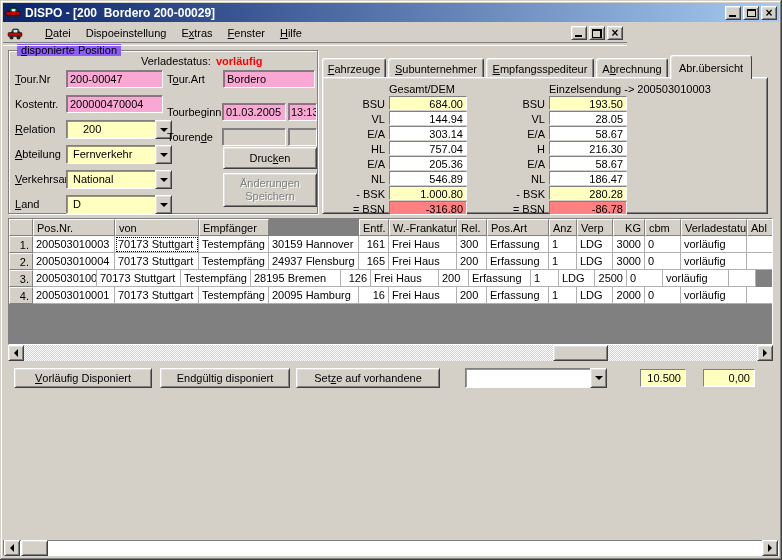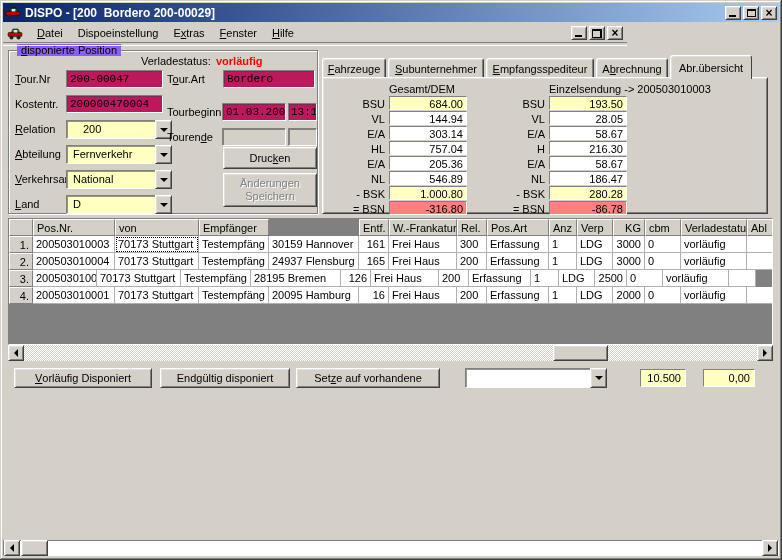--- a/index.html
+++ b/index.html
@@ -8,37 +8,37 @@
   #stage { position:relative; width:782px; height:560px; background:#d4d0c8; overflow:hidden; }
   .frame { position:absolute; inset:0; pointer-events:none; z-index:60;
     box-shadow: inset -1px -1px 0 #404040, inset 1px 1px 0 #d4d0c8, inset -2px -2px 0 #808080, inset 2px 2px 0 #ffffff; }
 
   
   .raised { background:#d4d0c8; border:1px solid; border-color:#ffffff #404040 #404040 #ffffff;
             box-shadow: inset 1px 1px 0 #dfdfdf, inset -1px -1px 0 #808080; }
   .sunken { border:1px solid; border-color:#808080 #ffffff #ffffff #808080;
             box-shadow: inset 1px 1px 0 rgba(64,64,64,.55); }
   .fld { position:absolute; background:#fff; padding:2px 3px 0 3px; white-space:nowrap; overflow:hidden; }
-  .fld.yellow { background:#be185d;font-family:Liberation Mono, monospace; }
+  .fld.yellow { background:#f9a8d4; }
   .fld.gray { background:#d4d0c8; }
   .etched { border:1px solid #808080; box-shadow: 1px 1px 0 #ffffff, inset 1px 1px 0 #ffffff; }
 
   
   .titlebar { position:absolute; left:3px; top:3px; width:776px; height:19px;
     background:linear-gradient(to right,#0a246a,#a6caf0); display:flex; align-items:center; padding:0 2px; z-index:5; }
   .title-text { color:#fff; font-weight:bold; font-size:12px; margin-left:4px; white-space:pre; }
   .tb-btns { margin-left:auto; display:flex; gap:2px; align-items:center; }
   .wbtn { width:16px; height:14px; display:flex; align-items:center; justify-content:center; position:relative; cursor:default; }
   .g-min { position:absolute; left:3px; bottom:2px; width:7px; height:2px; background:#000; }
   .g-max { width:9px; height:8px; border:1px solid #000; border-top-width:2px; }
   .g-rest { position:relative; width:10px; height:9px; }
   .g-rest::before { content:""; position:absolute; right:0; top:0; width:7px; height:6px; border:1px solid #000; border-top-width:2px; background:#d4d0c8; }
   .g-rest::after { content:""; position:absolute; left:0; bottom:0; width:7px; height:6px; border:1px solid #000; border-top-width:2px; background:#d4d0c8; }
   .g-x { font-weight:bold; font-size:12px; line-height:10px; }
-  .menubar { position:absolute; left:3px; top:22px; width:624px; height:22px; display:flex; align-items:center; padding:8px 4px; z-index:4; }
+  .menubar { position:absolute; left:3px; top:22px; width:624px; height:22px; display:flex; align-items:center; padding:8px 4px; z-index:4;gap:8px; }
   .menubar::after { content:""; position:absolute; left:0; right:0; bottom:-2px; height:2px;
     border-top:1px solid #808080; border-bottom:1px solid #ffffff; }
   .menu-item { padding:2px 6px; margin-right:3px; cursor:default; }
   .mdi-btns { margin-left:auto; display:flex; gap:2px; }
   u { text-decoration:underline; }
 
   
   .groupbox { position:absolute; }
   .gb-legend { position:absolute; top:-7px; left:8px; background:#8b5cf6; padding:0 4px; }
   .lbl { position:absolute; white-space:nowrap; }

